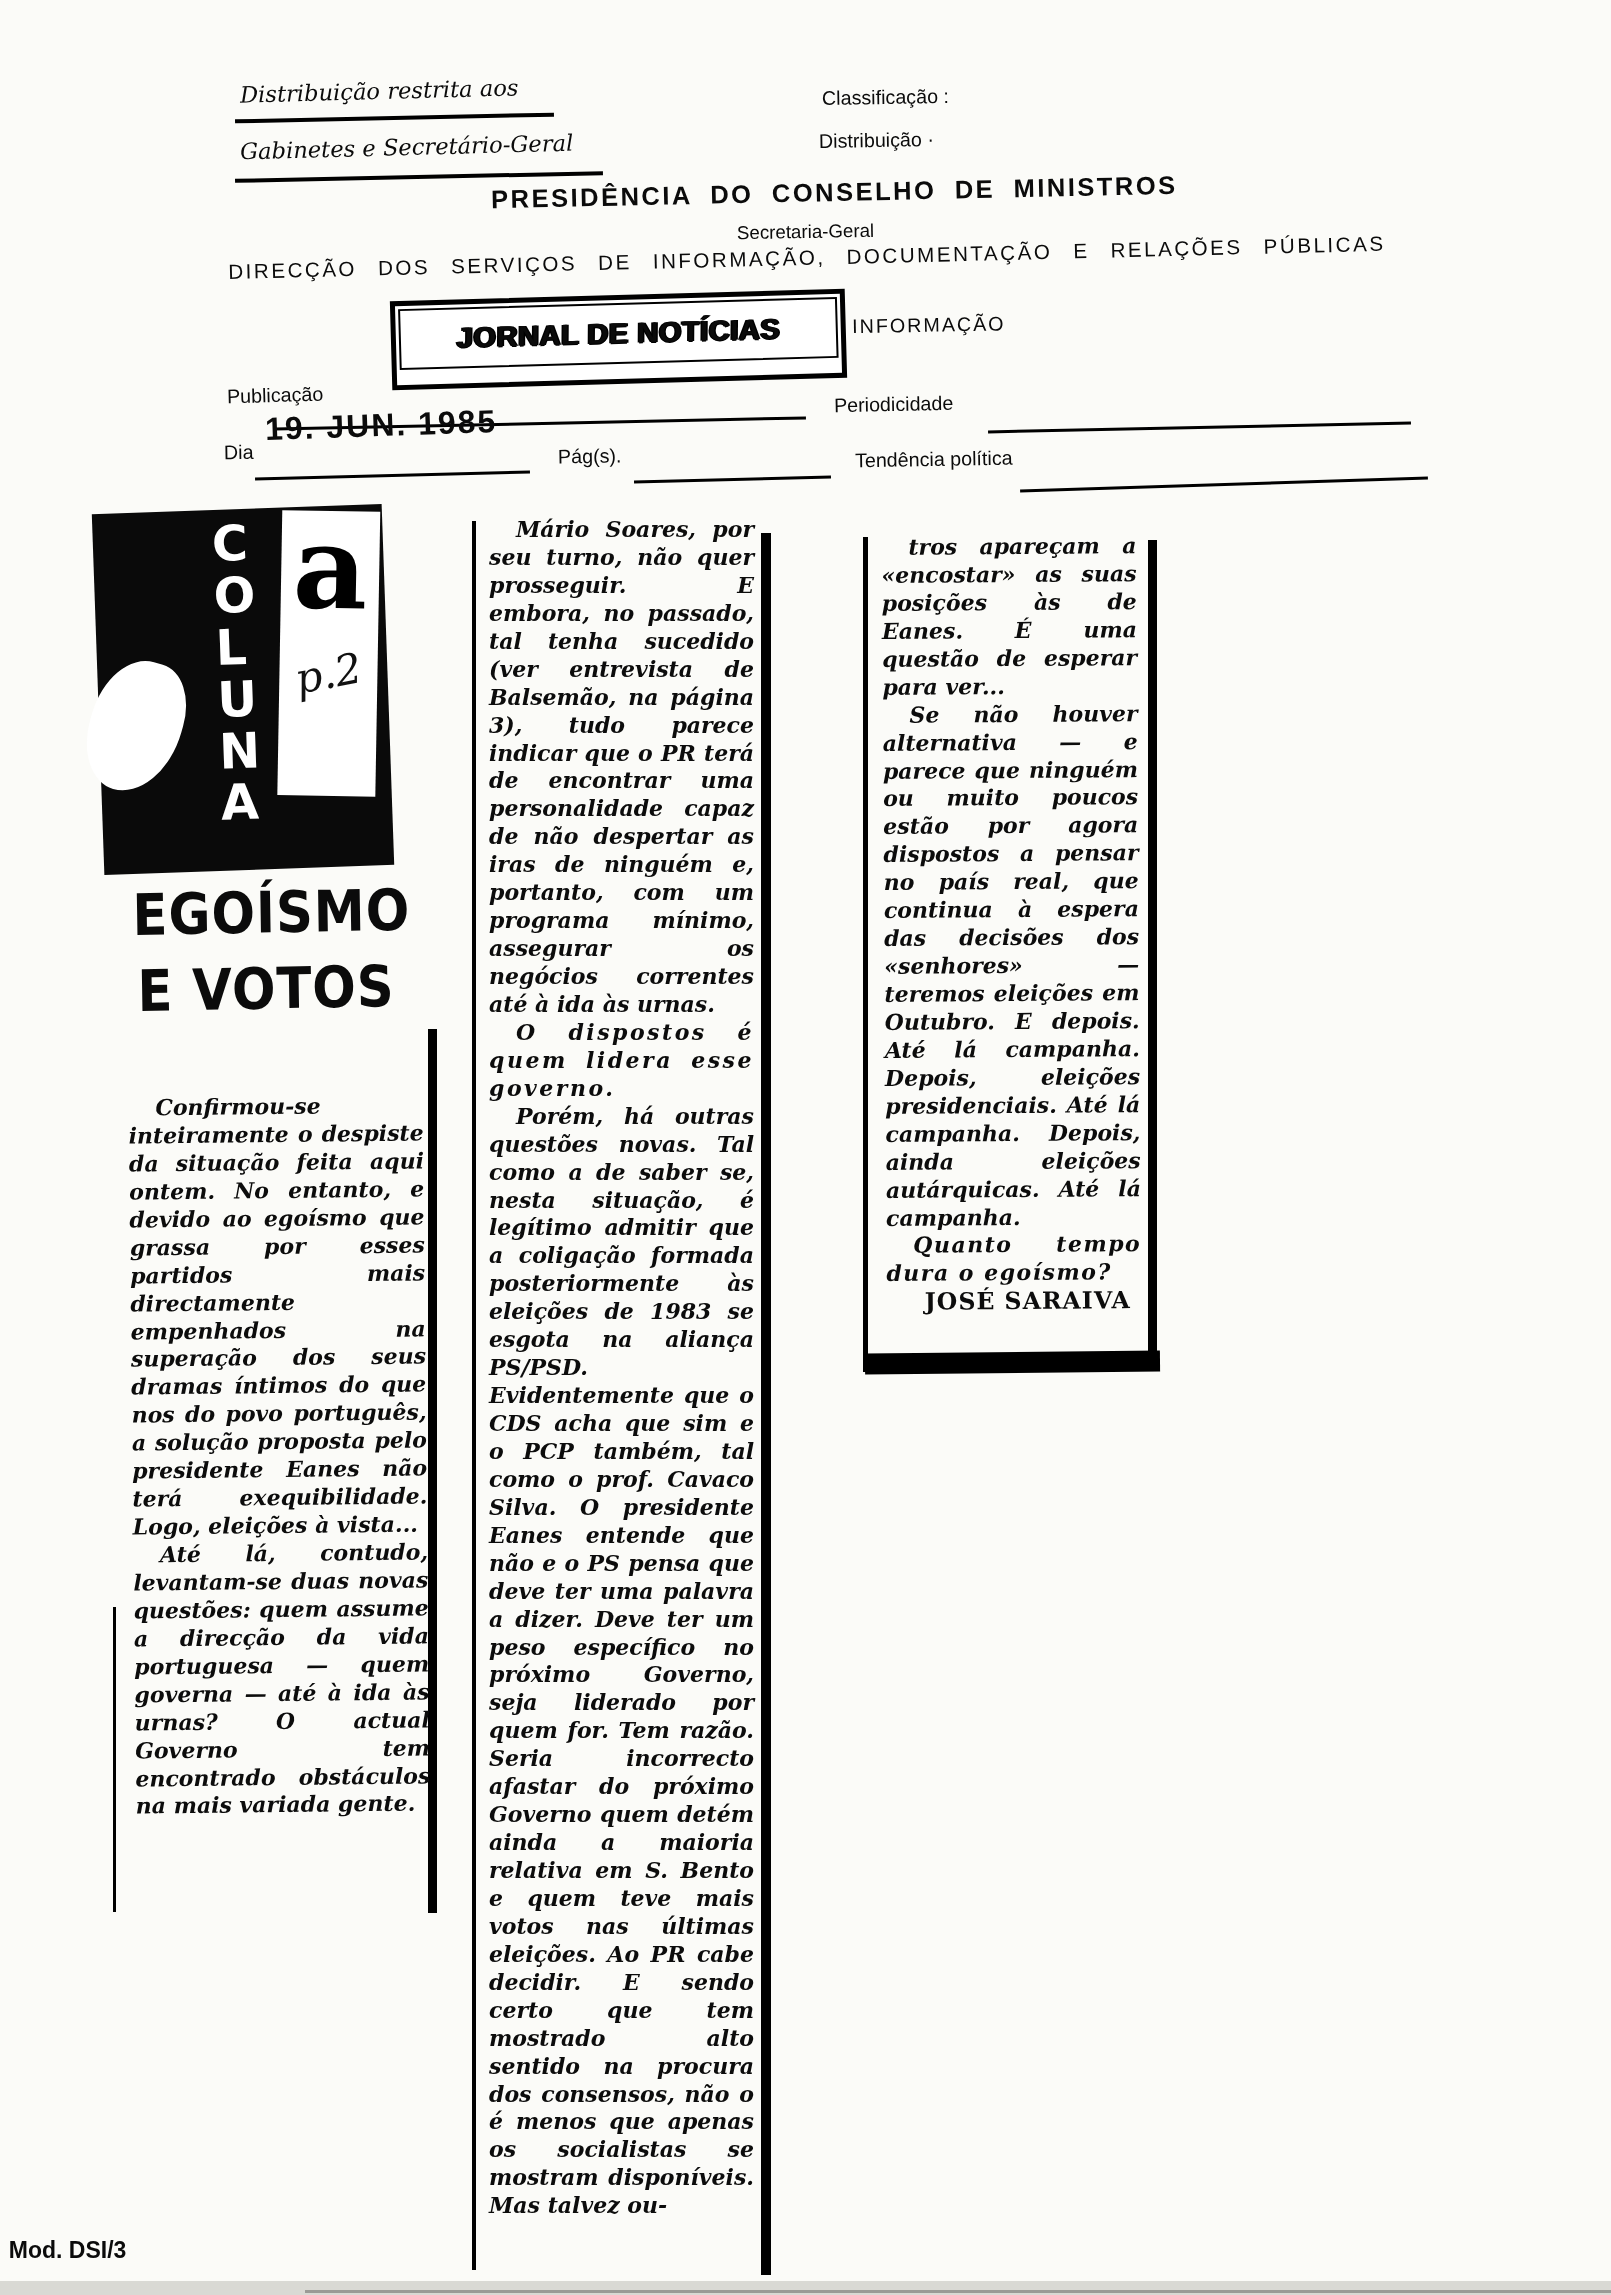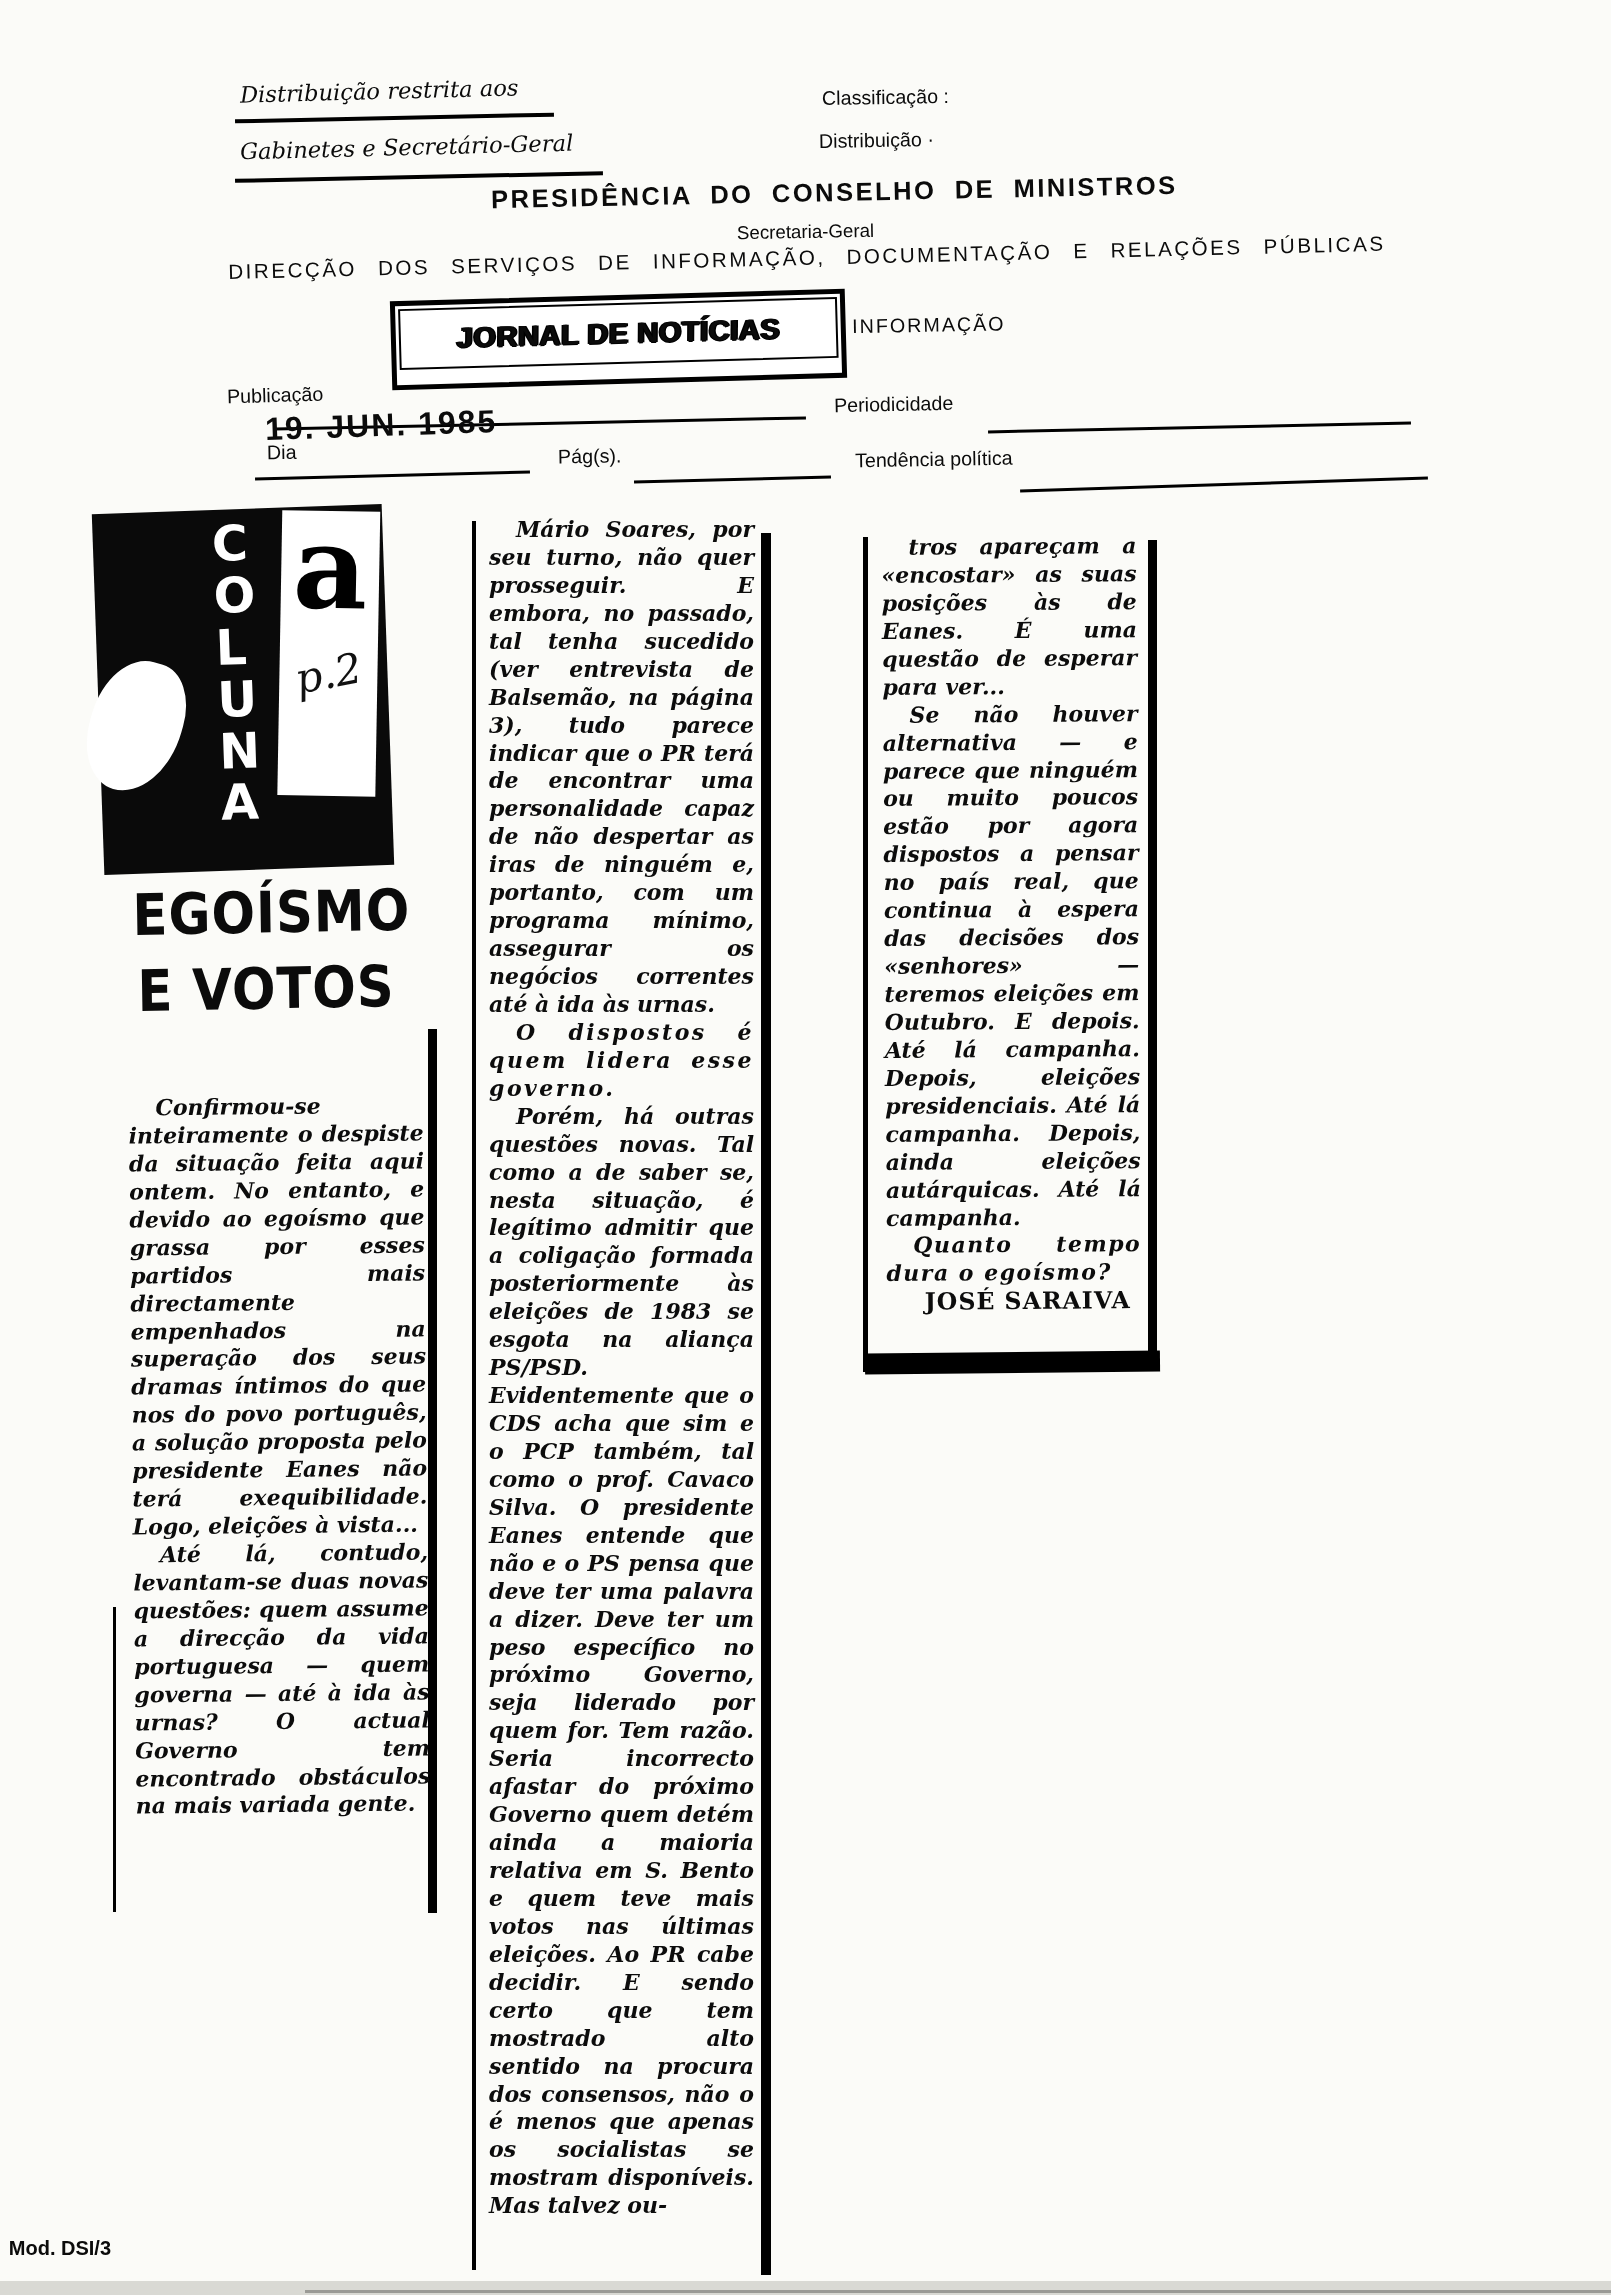--- a/index.html
+++ b/index.html
@@ -36,21 +36,21 @@
   .col{font-family:"DejaVu Serif",serif;font-style:italic;font-weight:bold;font-size:22px;
        line-height:1.27;text-align:justify;color:#0c0c0c;}
   .col p{margin:0;text-indent:27px;}
   .spread{letter-spacing:2.5px;word-spacing:6.9px;}
   .spread2{letter-spacing:1.5px;}
   .byline{font-style:normal;font-weight:bold;text-indent:0;text-align:center;font-size:23.6px;
           letter-spacing:1px;margin-top:3.9px;}
   .vrule{background:#000;}
   .botbar{background:#000;}
   
-  .modnum{font-size:20px;font-weight:bold;}
+  .modnum{font-size:23px;font-weight:bold;}
   .scanband{background:#d9d9d4;}
   .scanline{background:#9a9a96;}
 </style>
 </head>
 <body>
 
 <div class="abs hand" style="left:240px;top:78px;transform:rotate(-1.5deg);">Distribuição restrita aos</div>
 <div class="abs rule" style="left:235px;top:116px;width:319px;transform:rotate(-1.2deg);"></div>
 <div class="abs hand" style="left:240px;top:134px;transform:rotate(-1.5deg);">Gabinetes e Secretário-Geral</div>
 <div class="abs rule" style="left:235px;top:175px;width:368px;transform:rotate(-1.2deg);"></div>
@@ -71,21 +71,21 @@
 </div>
 
 <div class="abs printlbl" style="left:227px;top:384px;transform:rotate(-1.5deg);">Publicação</div>
 <div class="abs thinline" style="left:275px;top:422px;width:531px;transform:rotate(-1.2deg);"></div>
 
 <div class="abs printlbl" style="left:834px;top:393px;transform:rotate(-1.2deg);">Periodicidade</div>
 <div class="abs thinline" style="left:988px;top:426px;width:423px;transform:rotate(-1.2deg);"></div>
 
 <div class="abs datestamp" style="left:265px;top:407px;transform:rotate(-2deg);">19. JUN. 1985</div>
 
-<div class="abs printlbl" style="left:224px;top:441px;transform:rotate(-1deg);margin-left:43px;">Dia</div>
+<div class="abs printlbl" style="left:224px;top:441px;transform:rotate(-1deg);">Dia</div>
 <div class="abs thinline" style="left:255px;top:474px;width:275px;transform:rotate(-1.5deg);"></div>
 
 <div class="abs printlbl" style="left:558px;top:445px;transform:rotate(-1deg);">Pág(s).</div>
 <div class="abs thinline" style="left:634px;top:478px;width:197px;transform:rotate(-1.5deg);"></div>
 
 <div class="abs printlbl" style="left:855px;top:448px;transform:rotate(-1deg);">Tendência política</div>
 <div class="abs thinline" style="left:1020px;top:483px;width:408px;transform:rotate(-1.8deg);"></div>
 
 <div class="abs mast" style="left:98px;top:509px;width:290px;height:361px;transform:rotate(-2deg);">
   <div class="abs whiteblob" style="left:-8.8px;top:147px;width:91px;height:133px;transform:rotate(18deg);"></div>

